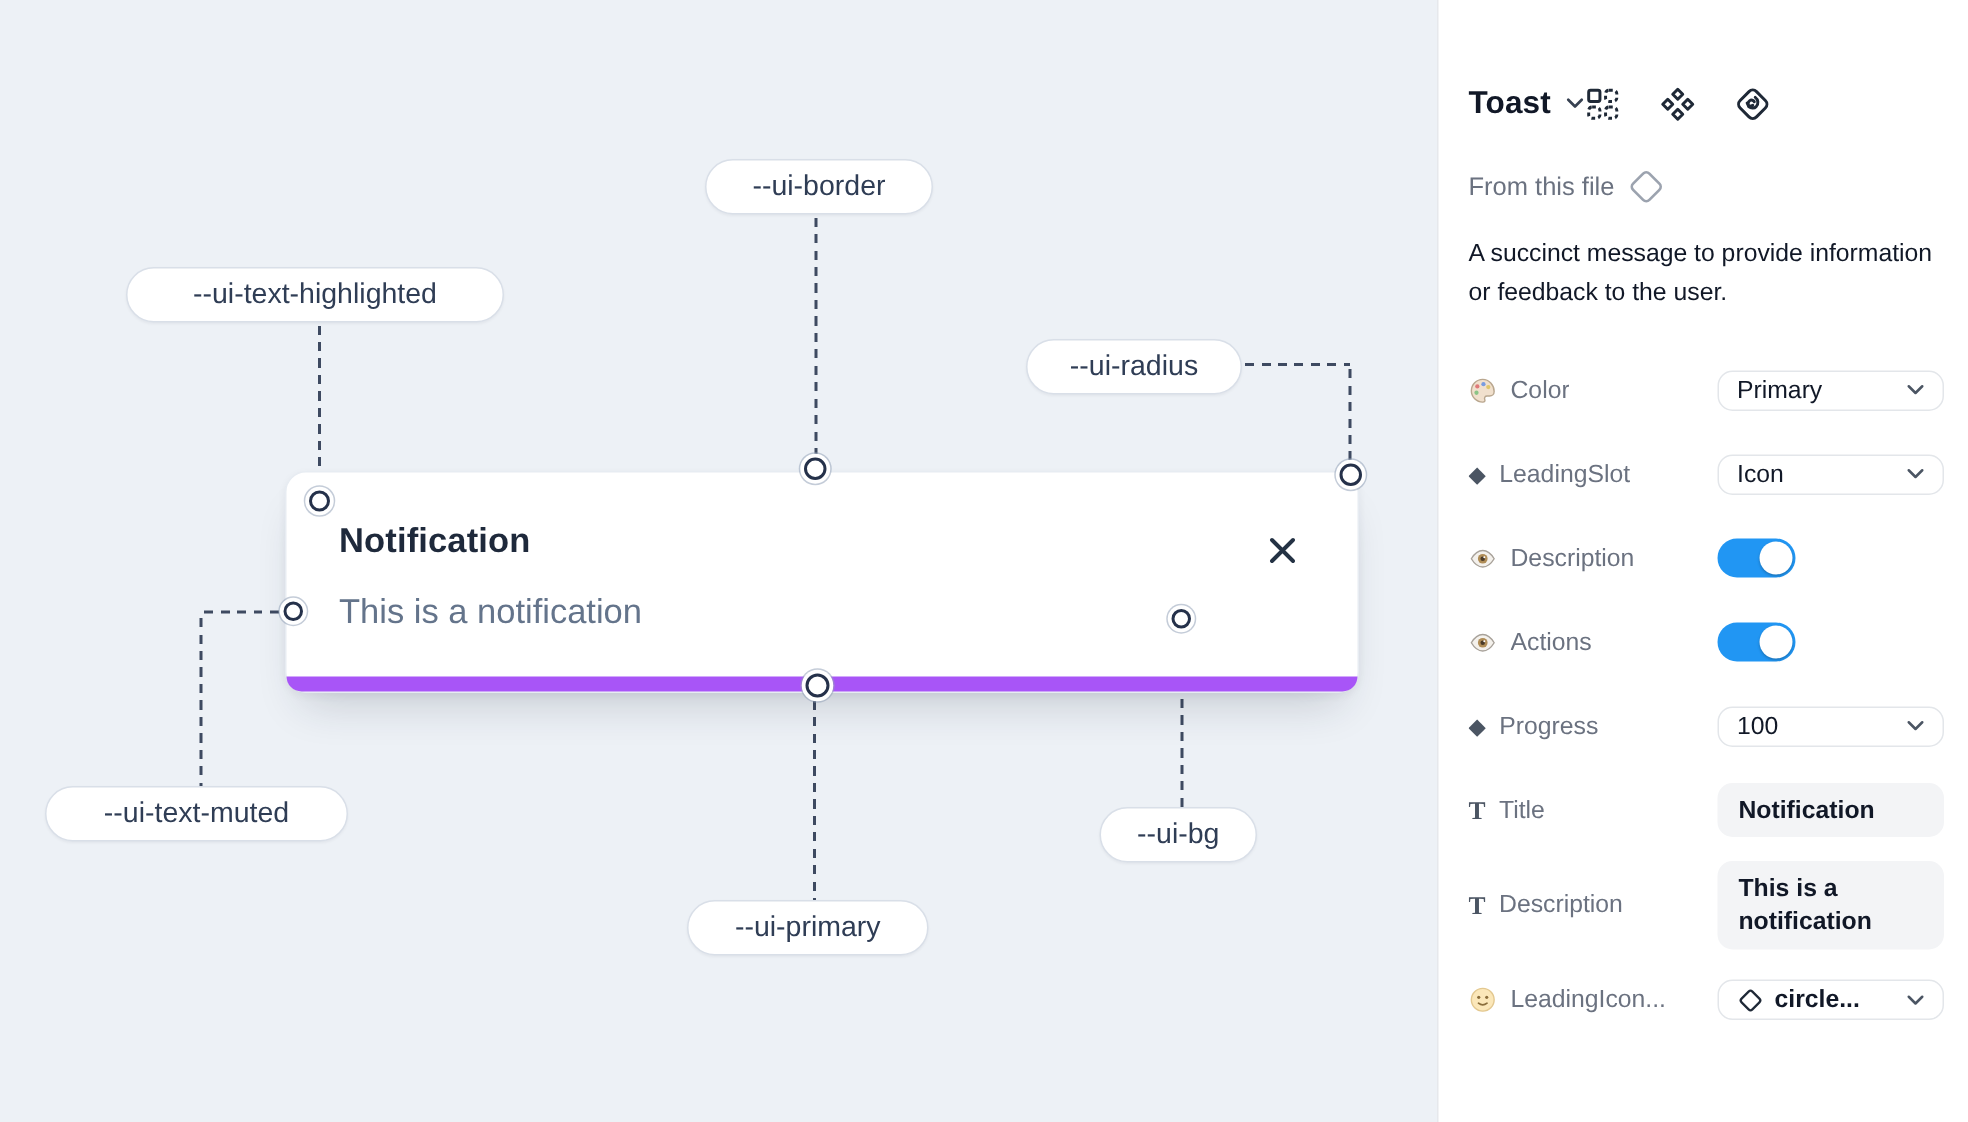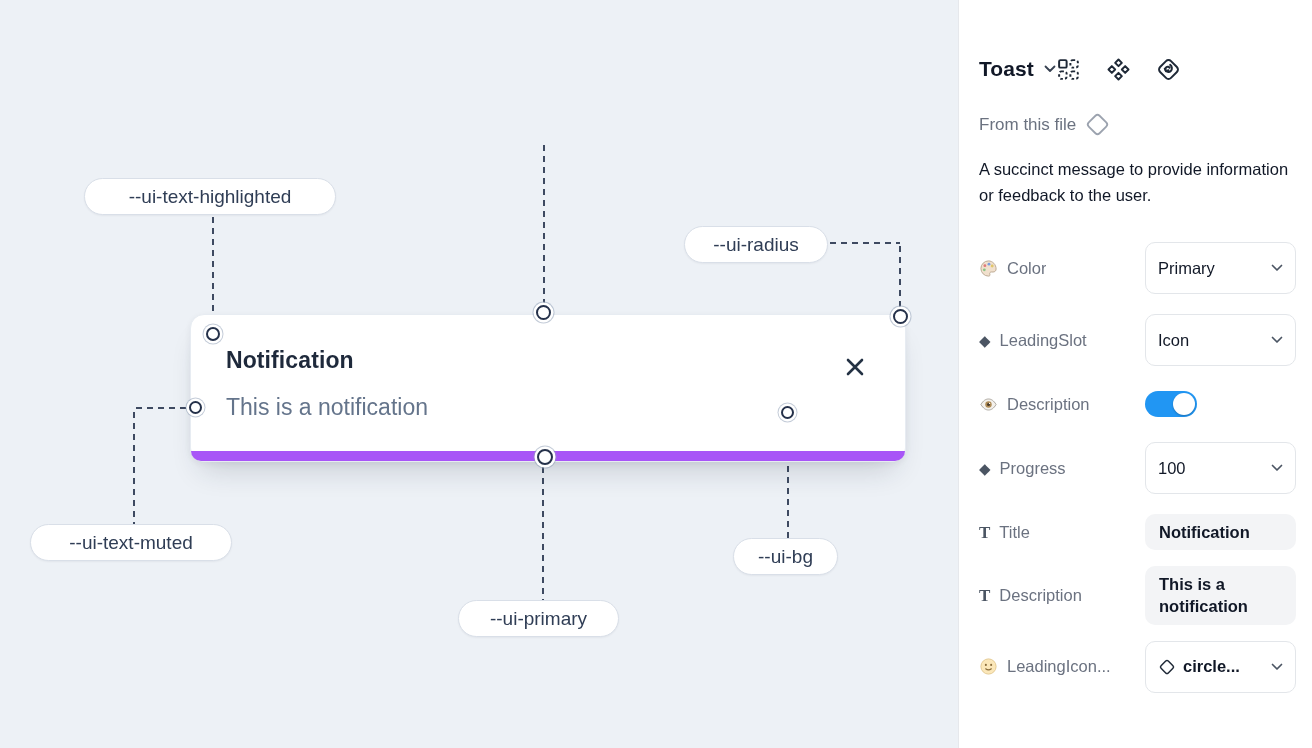--- a/index.html
+++ b/index.html
@@ -139,21 +139,21 @@
     display: flex; align-items: center; gap: 9px;
     font-size: 16.5px; color: #6b7280;
     min-width: 0; flex: 1 1 auto;
     overflow: hidden;
   }
   .prop-label .label-text { white-space: nowrap; overflow: hidden; text-overflow: ellipsis; }
   .glyph-icon { font-size: 15px; color: #4b5563; line-height: 1; }
   .t-icon { font-family: "Liberation Serif", "DejaVu Serif", serif; font-weight: 700; font-size: 17px; color: #4b5563; line-height: 1; }
 
   .select {
-    width: 151px; height: 52px; flex: 0 0 151px;
+    width: 151px; height: 27px; flex: 0 0 151px;
     background: #ffffff;
     border: 1px solid #e3e6ea;
     border-radius: 10px;
     display: flex; align-items: center; justify-content: space-between;
     padding: 0 12px;
     font-size: 16.5px; font-weight: 500; color: #111827;
     cursor: pointer;
   }
   .select .sel-left { display: flex; align-items: center; gap: 7px; min-width: 0; }
   .select .sel-value { white-space: nowrap; overflow: hidden; text-overflow: ellipsis; font-weight: 600; }
@@ -211,20 +211,21 @@
     <div class="toast-progress"></div>
   </div>
 
   <div class="dot dot-border"></div>
   <div class="dot dot-radius"></div>
   <div class="dot dot-highlighted"></div>
   <div class="dot dot-muted"></div>
   <div class="dot dot-bg"></div>
   <div class="dot dot-primary"></div>
 
+  <div class="pill pill-border">--ui-border</div>
   <div class="pill pill-radius">--ui-radius</div>
   <div class="pill pill-highlighted">--ui-text-highlighted</div>
   <div class="pill pill-muted">--ui-text-muted</div>
   <div class="pill pill-primary">--ui-primary</div>
   <div class="pill pill-bg">--ui-bg</div>
 </div>
 
 <div class="panel">
 
   <div class="panel-header">
@@ -320,20 +321,36 @@
             <circle cx="11.1" cy="8.9" r="0.7" fill="#ffffff"></circle>
           </svg>
         </span>
         <span class="label-text">Description</span>
       </div>
       <button class="toggle" aria-checked="true">
           <span class="knob"></span>
         </button>
     </div>
 
+    <div class="prop-row">
+      <div class="prop-label">
+        <span>
+          <svg width="19" height="19" viewBox="0 0 20 20">
+            <path d="M2 10 C4.5 5.8 7.2 4.2 10 4.2 C12.8 4.2 15.5 5.8 18 10 C15.5 14.2 12.8 15.8 10 15.8 C7.2 15.8 4.5 14.2 2 10 Z" fill="#f4f1ec" stroke="#a8a29a" stroke-width="1"></path>
+            <circle cx="10" cy="10" r="3.4" fill="#b08d57"></circle>
+            <circle cx="10" cy="10" r="1.6" fill="#4a3a28"></circle>
+            <circle cx="11.1" cy="8.9" r="0.7" fill="#ffffff"></circle>
+          </svg>
+        </span>
+        <span class="label-text">Actions</span>
+      </div>
+      <button class="toggle" aria-checked="true">
+          <span class="knob"></span>
+        </button>
+    </div>
 
     <div class="prop-row">
       <div class="prop-label">
         <span class="glyph-icon">◆</span>
         <span class="label-text">Progress</span>
       </div>
       <button class="select plain">
         <span class="sel-value">100</span>
         <svg width="12" height="8" viewBox="0 0 12 8">
             <path d="M1.5 1.5 L6 6 L10.5 1.5" fill="none" stroke="#4b5563" stroke-width="1.7" stroke-linecap="round" stroke-linejoin="round"></path>

